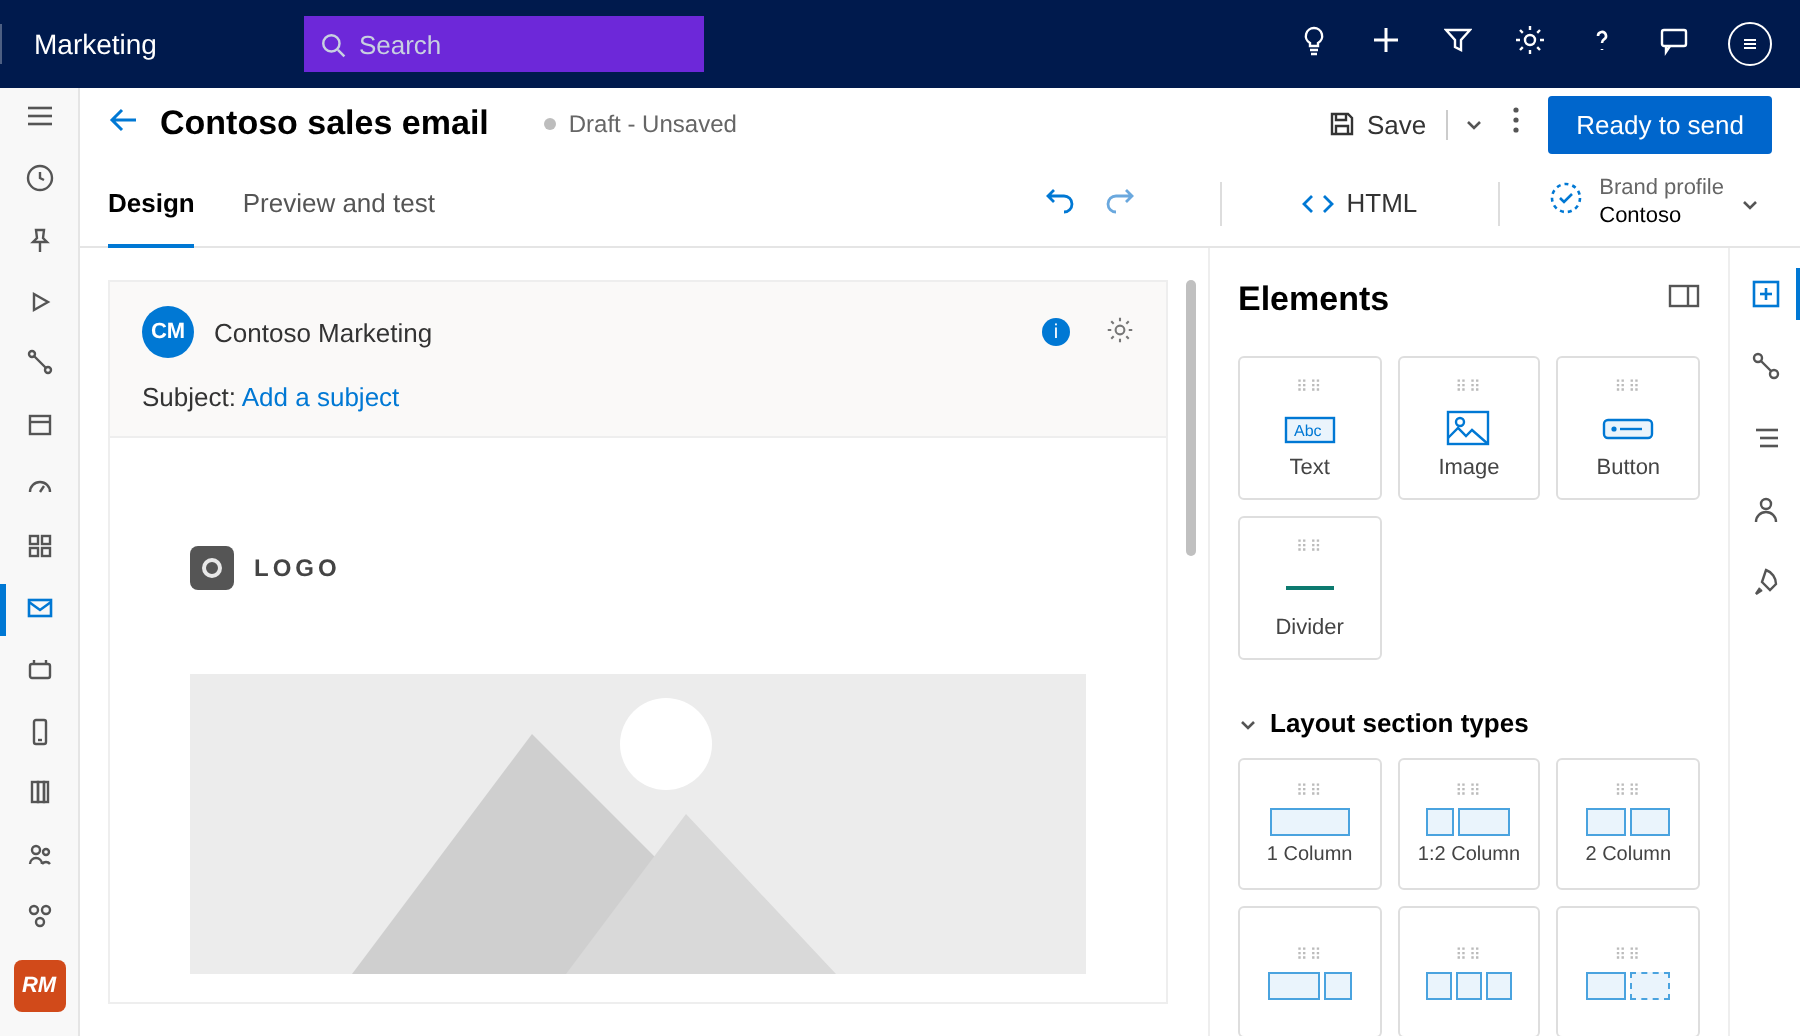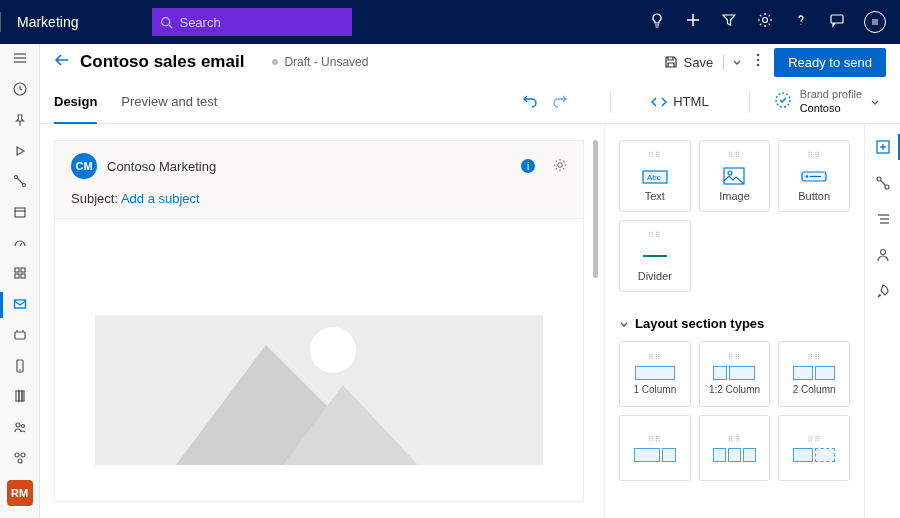--- a/index.html
+++ b/index.html
@@ -17,21 +17,21 @@
 .topnav .ticons { display: flex; gap: 18px; padding-right: 14px; }
 .topnav .ticons .ti { width: 18px; height: 18px; display: flex; align-items: center; justify-content: center; cursor: pointer; }
 .topnav .ticons .ti.circle { width: 22px; height: 22px; border-radius: 50%; border: 1px solid #fff; }
 
 
 .rail { position: absolute; left: 0; top: 44px; bottom: 0; width: 40px; background: #f8f8f8; border-right: 1px solid #e5e5e5; display: flex; flex-direction: column; align-items: center; padding-top: 6px; gap: 14px; }
 .rail .ri { width: 18px; height: 18px; color: #555; cursor: pointer; display: flex; align-items: center; justify-content: center; }
 .rail .ri.active-ind { position: relative; }
 .rail .ri.active-ind::before { content: ""; position: absolute; left: -11px; top: -4px; width: 3px; height: 26px; background: #0078d4; }
 .rail .bottom { margin-top: auto; margin-bottom: 12px; }
-.rail .avatar { width: 26px; height: 26px; background: #d14a1a; color: #fff; border-radius: 4px; font-size: 11px; font-weight: 600; display: flex; align-items: center; justify-content: center; }
+.rail .avatar { width: 26px; height: 26px; background: #d14a1a; color: #fff; border-radius: 4px; font-size: 11px; font-weight: 600; display: flex; align-items: center; justify-content: center; font-style: italic; }
 
 
 .page { position: absolute; left: 40px; top: 44px; right: 0; bottom: 0; display: flex; flex-direction: column; }
 
 
 .titlebar { height: 36px; display: flex; align-items: center; padding: 0 14px; }
 .titlebar .back svg { color: #0078d4; }
 .titlebar .title { font-size: 17px; font-weight: 600; margin-left: 10px; }
 .titlebar .status { margin-left: 28px; color: #666; font-size: 12px; display: flex; align-items: center; gap: 6px; }
 .titlebar .status .dot { width: 6px; height: 6px; background: #bdbdbd; border-radius: 50%; }
@@ -340,33 +340,46 @@
                   <circle cx="8" cy="8" r="2.5"></circle>
                   <path d="M8 1v2M8 13v2M1 8h2M13 8h2M3 3l1.4 1.4M11.6 11.6 13 13M3 13l1.4-1.4M11.6 4.4 13 3"></path>
                 </svg></span>
           </div>
           <div class="subj">
             <span class="lab">Subject:</span>
             <span class="add">Add a subject</span>
           </div>
         </div>
         <div class="emailbody">
+          <div class="logo">
+            <div class="lgbox">
+                <div class="inner"></div>
+              </div>
+            <div class="lgtext">LOGO</div>
+          </div>
           <div class="imgph">
             <div class="sun"></div>
               <div class="m1"></div>
               <div class="m2"></div>
           </div>
         </div>
       </div>
       <div class="scroll">
           <div class="thumb"></div>
         </div>
     </div>
 
     <div class="rightpanel">
+      <div class="rp-title">
+        <div class="t">Elements</div>
+        <div class="ic"><svg width="16" height="12" viewBox="0 0 16 12" fill="none" stroke="#555" stroke-width="1.2">
+              <rect x="1" y="1" width="14" height="10"></rect>
+              <line x1="10" y1="1" x2="10" y2="11"></line>
+            </svg></div>
+      </div>
       <div class="el-grid">
         <div class="el-card">
           <div class="grip">⠿⠿</div>
           <div class="eicon">
               <svg width="26" height="16" viewBox="0 0 26 16" fill="none" stroke="#0078d4" stroke-width="1.2">
                 <rect x="1" y="3" width="24" height="12" fill="#eaf4fc"></rect>
                 <text x="5" y="12" font-size="8" fill="#0078d4" stroke="none">Abc</text>
               </svg>
             </div>
           <span>Text</span>

